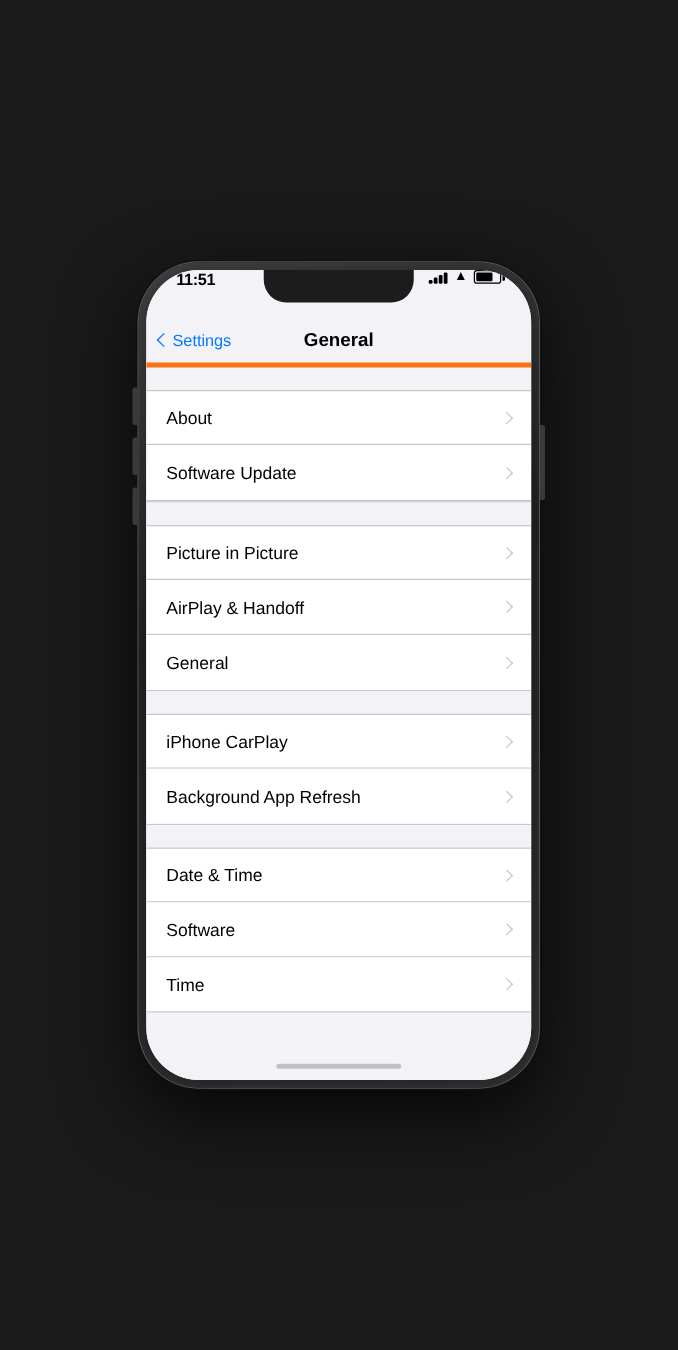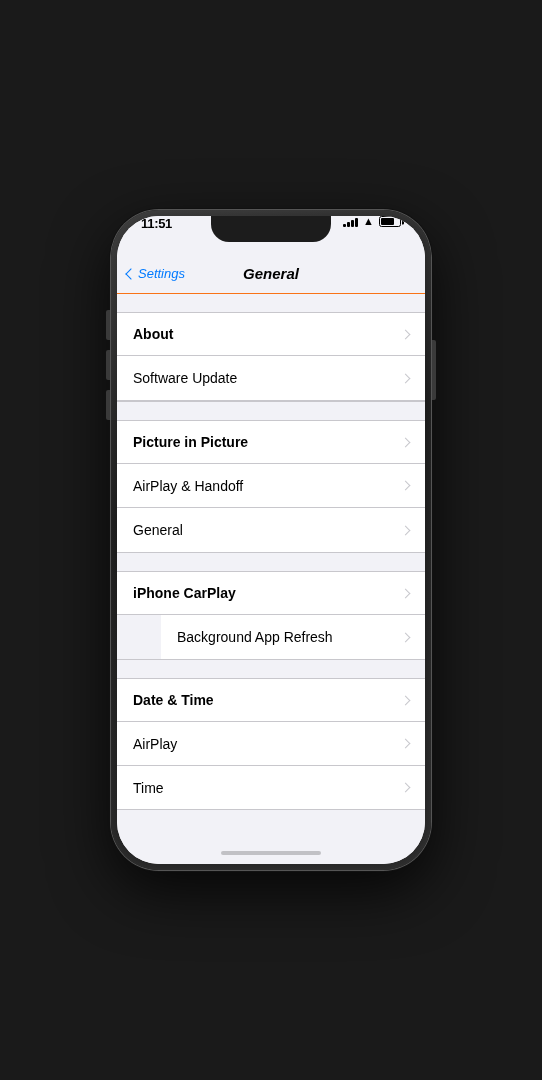--- a/index.html
+++ b/index.html
@@ -138,24 +138,23 @@
       border-radius: 1px;
     }
 
     
     .nav-bar {
       height: 40px;
       background: #f2f2f7;
       display: flex;
       align-items: center;
       justify-content: center;
-      border-bottom: 1px solid #f97316;
+      border-bottom: 4px solid #f97316;
       position: relative;
       padding: 0 16px;
-      font-style: italic;
     }
 
     .nav-back {
       position: absolute;
       left: 10px;
       display: flex;
       align-items: center;
       gap: 2px;
       color: #007aff;
       font-size: 13px;
@@ -201,21 +200,20 @@
       justify-content: space-between;
       padding: 0 16px;
       height: 44px;
       border-bottom: 0.5px solid #c8c7cc;
       cursor: pointer;
       position: relative;
     }
 
     .list-item:first-child {
       border-top: 0.5px solid #c8c7cc;
-      font-weight: bold;
     }
 
     .list-item-text {
       font-size: 14px;
       color: #000;
     }
 
     .list-item-right {
       display: flex;
       align-items: center;
@@ -335,39 +333,39 @@
       <div style="border-bottom: 0.5px solid #c8c7cc; background:#f2f2f7; height:0.5px;"></div>
 
       <div class="section-spacer"></div>
       <div class="section-group">
         <div class="list-item">
           <span class="list-item-text">iPhone CarPlay</span>
           <div class="list-item-right">
             <div class="chevron-right"></div>
           </div>
         </div>
-        <div class="list-item" style="border-bottom:none;margin-left:44px;">
+        <div class="list-item" style="border-bottom:none;">
           <span class="list-item-text">Background App Refresh</span>
           <div class="list-item-right">
             <div class="chevron-right"></div>
           </div>
         </div>
       </div>
       <div style="border-bottom: 0.5px solid #c8c7cc; background:#f2f2f7; height:0.5px;"></div>
 
       <div class="section-spacer"></div>
       <div class="section-group">
         <div class="list-item">
           <span class="list-item-text">Date &amp; Time</span>
           <div class="list-item-right">
             <div class="chevron-right"></div>
           </div>
         </div>
         <div class="list-item">
-          <span class="list-item-text">AirPlay</span>
+          <span class="list-item-text">Software</span>
           <div class="list-item-right">
             <div class="chevron-right"></div>
           </div>
         </div>
         <div class="list-item">
           <span class="list-item-text">Time</span>
           <div class="list-item-right">
             <div class="chevron-right"></div>
           </div>
         </div>

